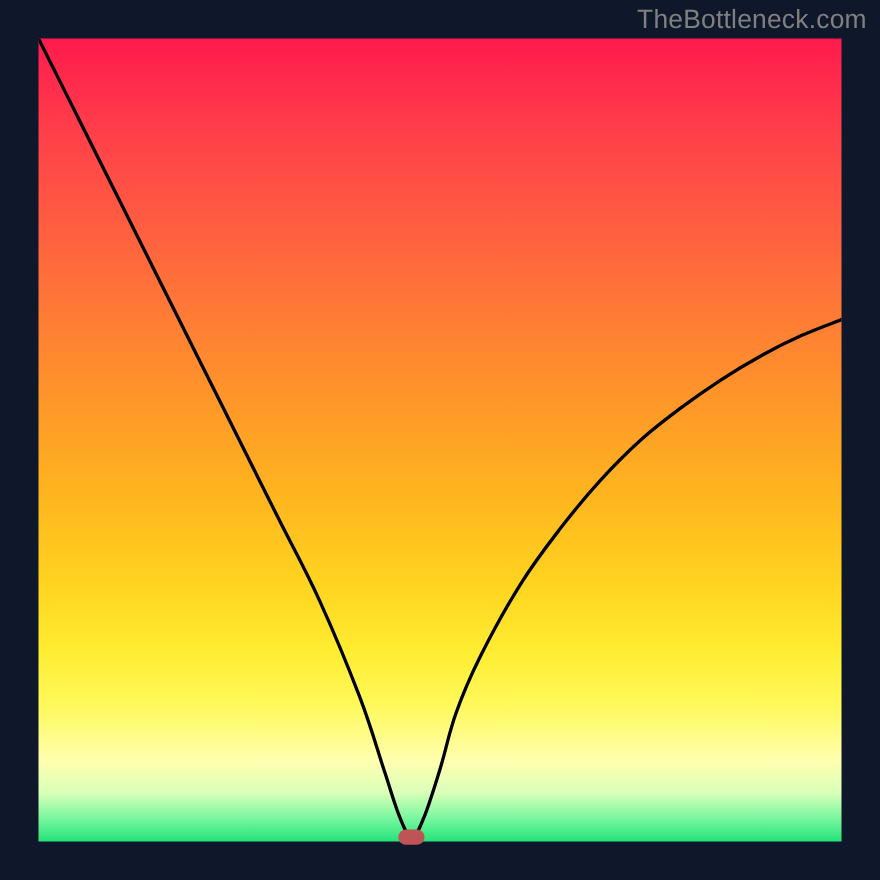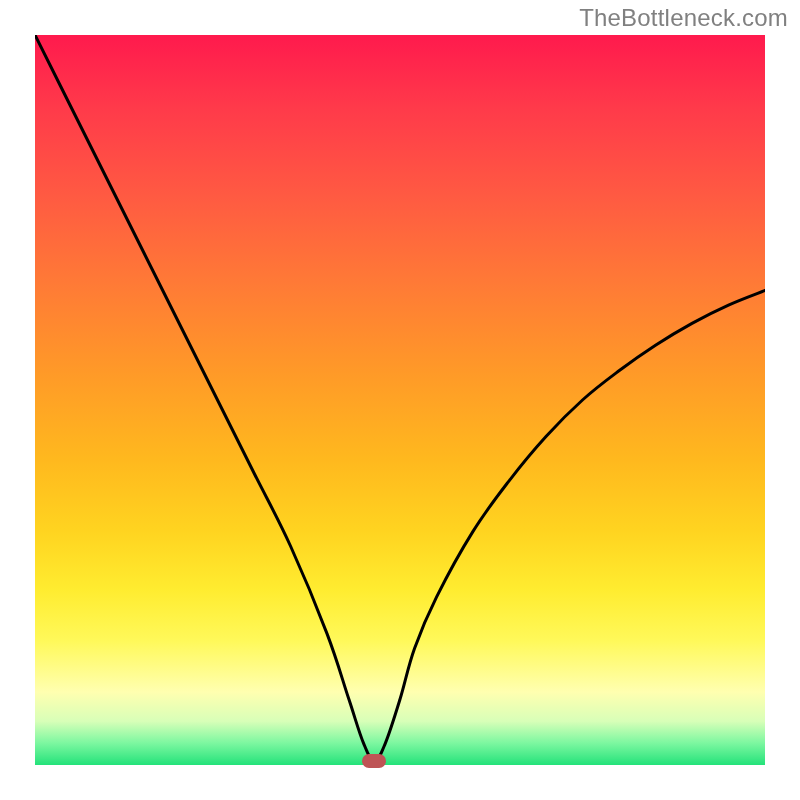--- a/index.html
+++ b/index.html
@@ -8,21 +8,21 @@
     width: 800px;
     height: 800px;
     background: #000;
     overflow: hidden;
     font-family: Arial, Helvetica, sans-serif;
   }
   .outer {
     position: relative;
     width: 800px;
     height: 800px;
-    background: #ffffff;
+    background: #0f172a;
   }
   .plot {
     position: absolute;
     left: 35px;
     top: 35px;
     width: 730px;
     height: 730px;
     background: linear-gradient(
       to bottom,
       #ff1a4d 0%,

